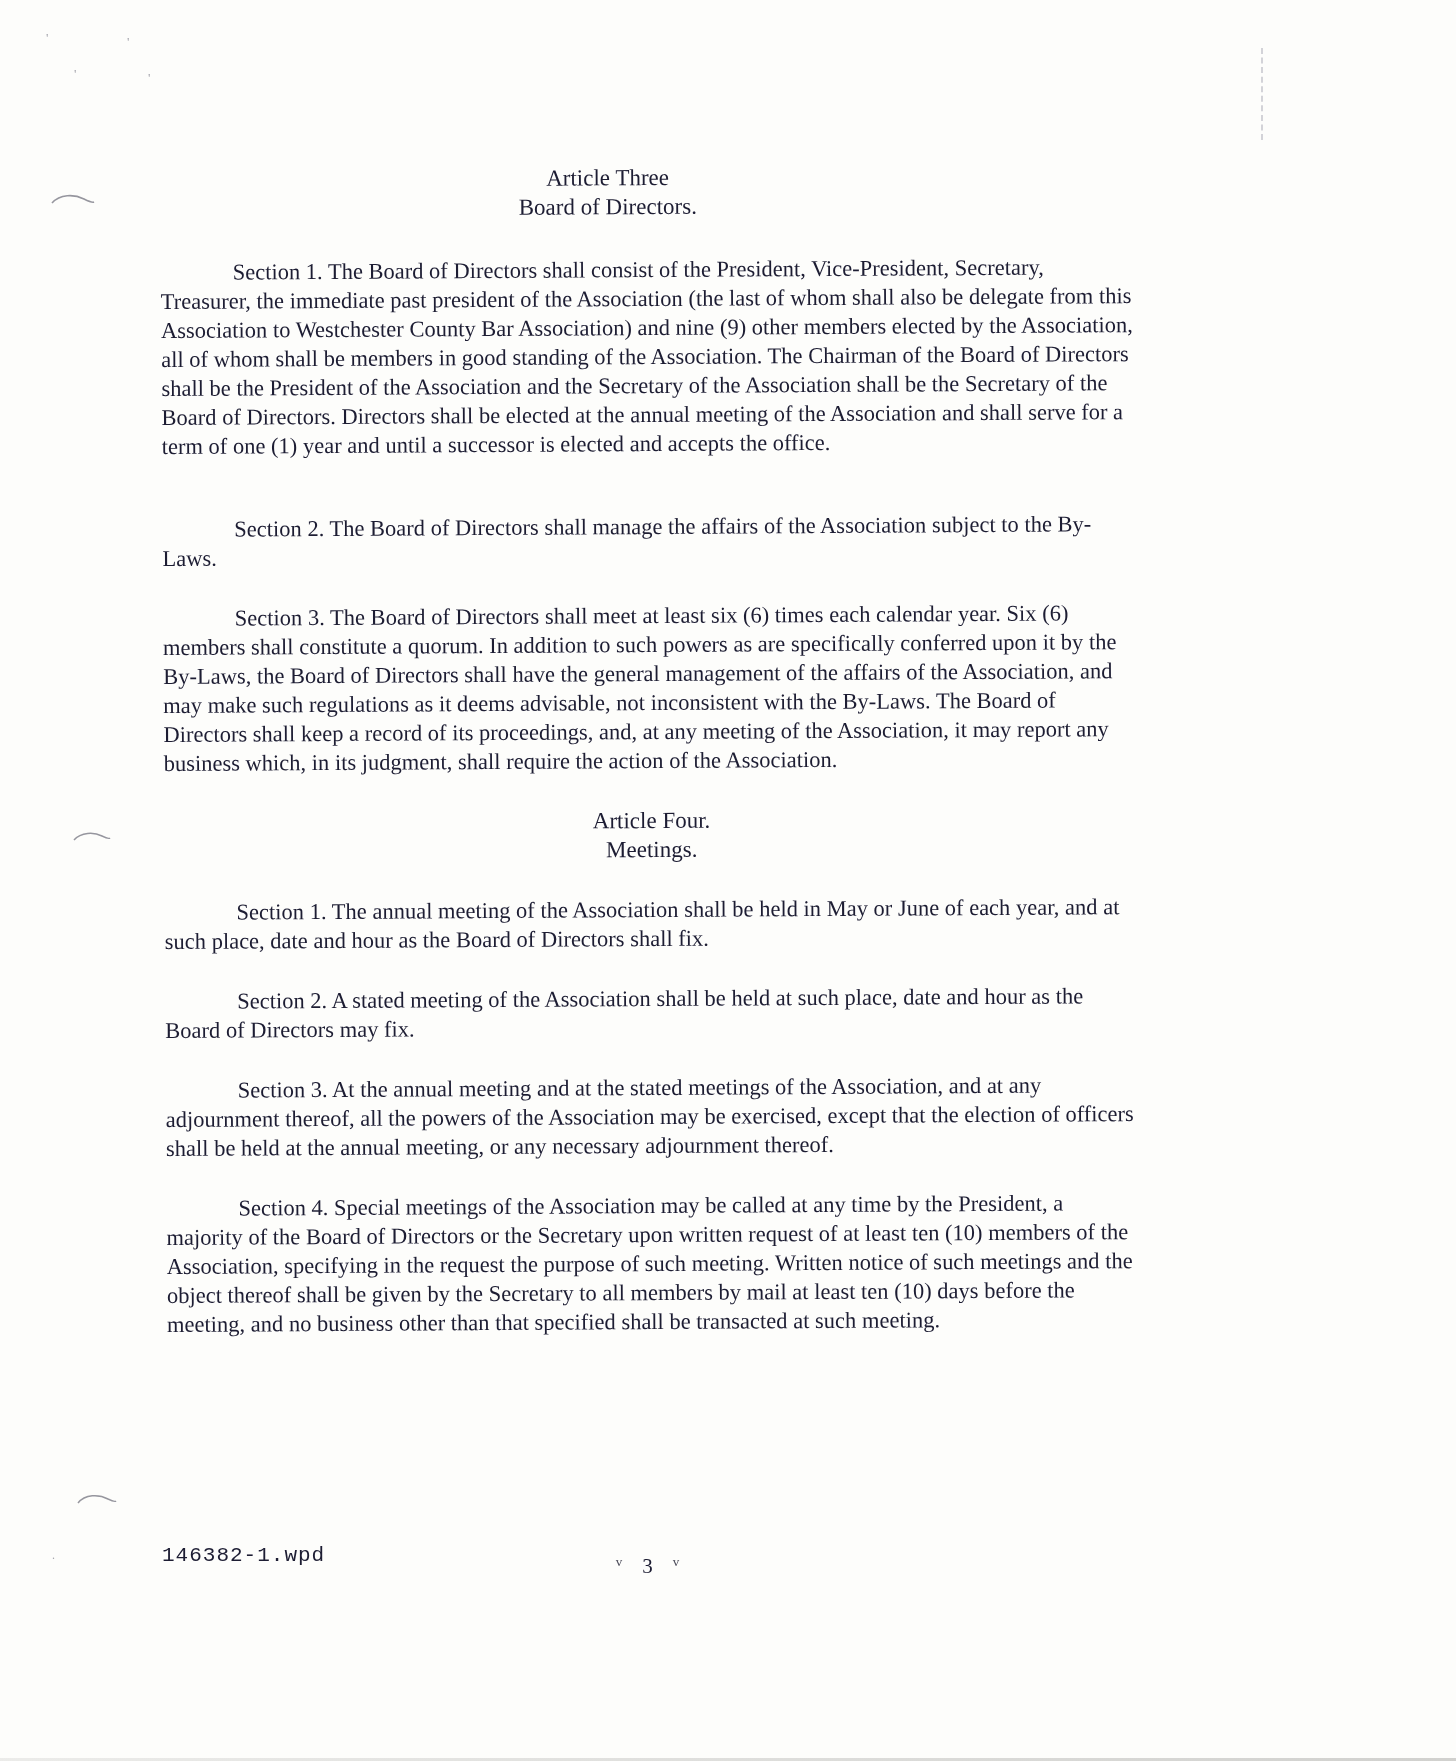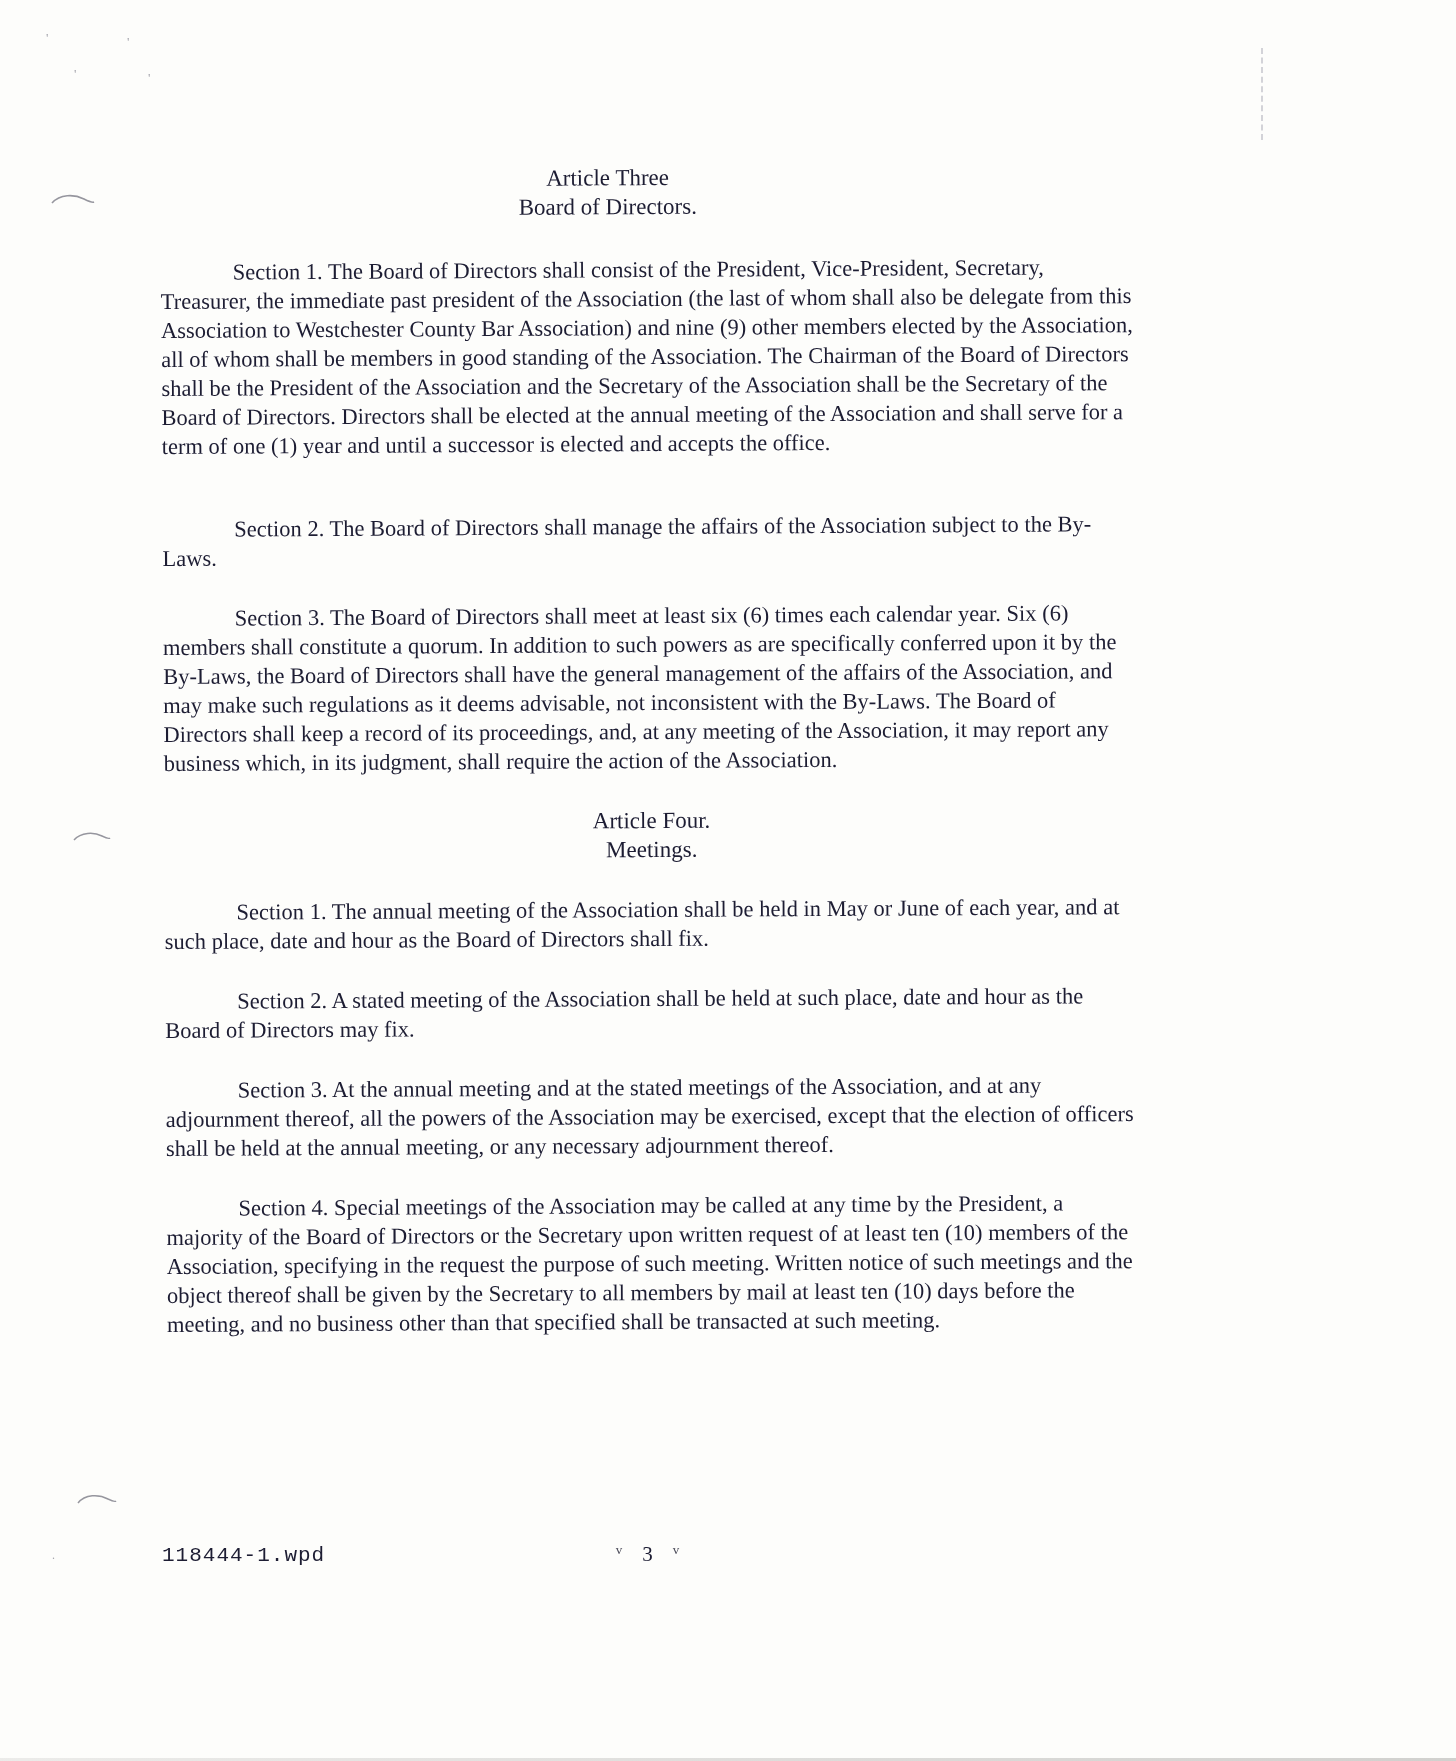--- a/index.html
+++ b/index.html
@@ -42,21 +42,21 @@
     height:40px;
   }
   .filename {
     position:absolute; left:2px; top:6px;
     font-family:"Liberation Mono", monospace;
     font-size:21px;
     letter-spacing:1px;
     color:#1d1d33;
   }
   .pageno-wrap {
-    position:absolute; left:0; right:0; top:4px;
+    position:absolute; left:0; right:0; top:16px;
     text-align:center;
     font-size:21px;
   }
   .tick {
     font-size:13px;
     color:#4a4a58;
     position:relative; top:-7px;
     margin:0 20px;
   }
   
@@ -126,19 +126,19 @@
     </div>
 
     <p class="para">Section 1. The annual meeting of the Association shall be held in May or June of each year, and at such place, date and hour as the Board of Directors shall fix.</p>
     <p class="para">Section 2. A stated meeting of the Association shall be held at such place, date and hour as the Board of Directors may fix.</p>
     <p class="para">Section 3. At the annual meeting and at the stated meetings of the Association, and at any adjournment thereof, all the powers of the Association may be exercised, except that the election of officers shall be held at the annual meeting, or any necessary adjournment thereof.</p>
     <p class="para">Section 4. Special meetings of the Association may be called at any time by the President, a majority of the Board of Directors or the Secretary upon written request of at least ten (10) members of the Association, specifying in the request the purpose of such meeting.  Written notice of such meetings and the object thereof shall be given by the Secretary to all members by mail at least ten (10) days before the meeting, and no business other than that specified shall be transacted at such meeting.</p>
 
   </div>
 
   <div class="footer">
-    <span class="filename">118444-1.wpd</span>
+    <span class="filename">146382-1.wpd</span>
     <div class="pageno-wrap">
       <span class="tick">v</span><span>3</span><span class="tick">v</span>
     </div>
   </div>
 
 </div>
 
 </body></html>

